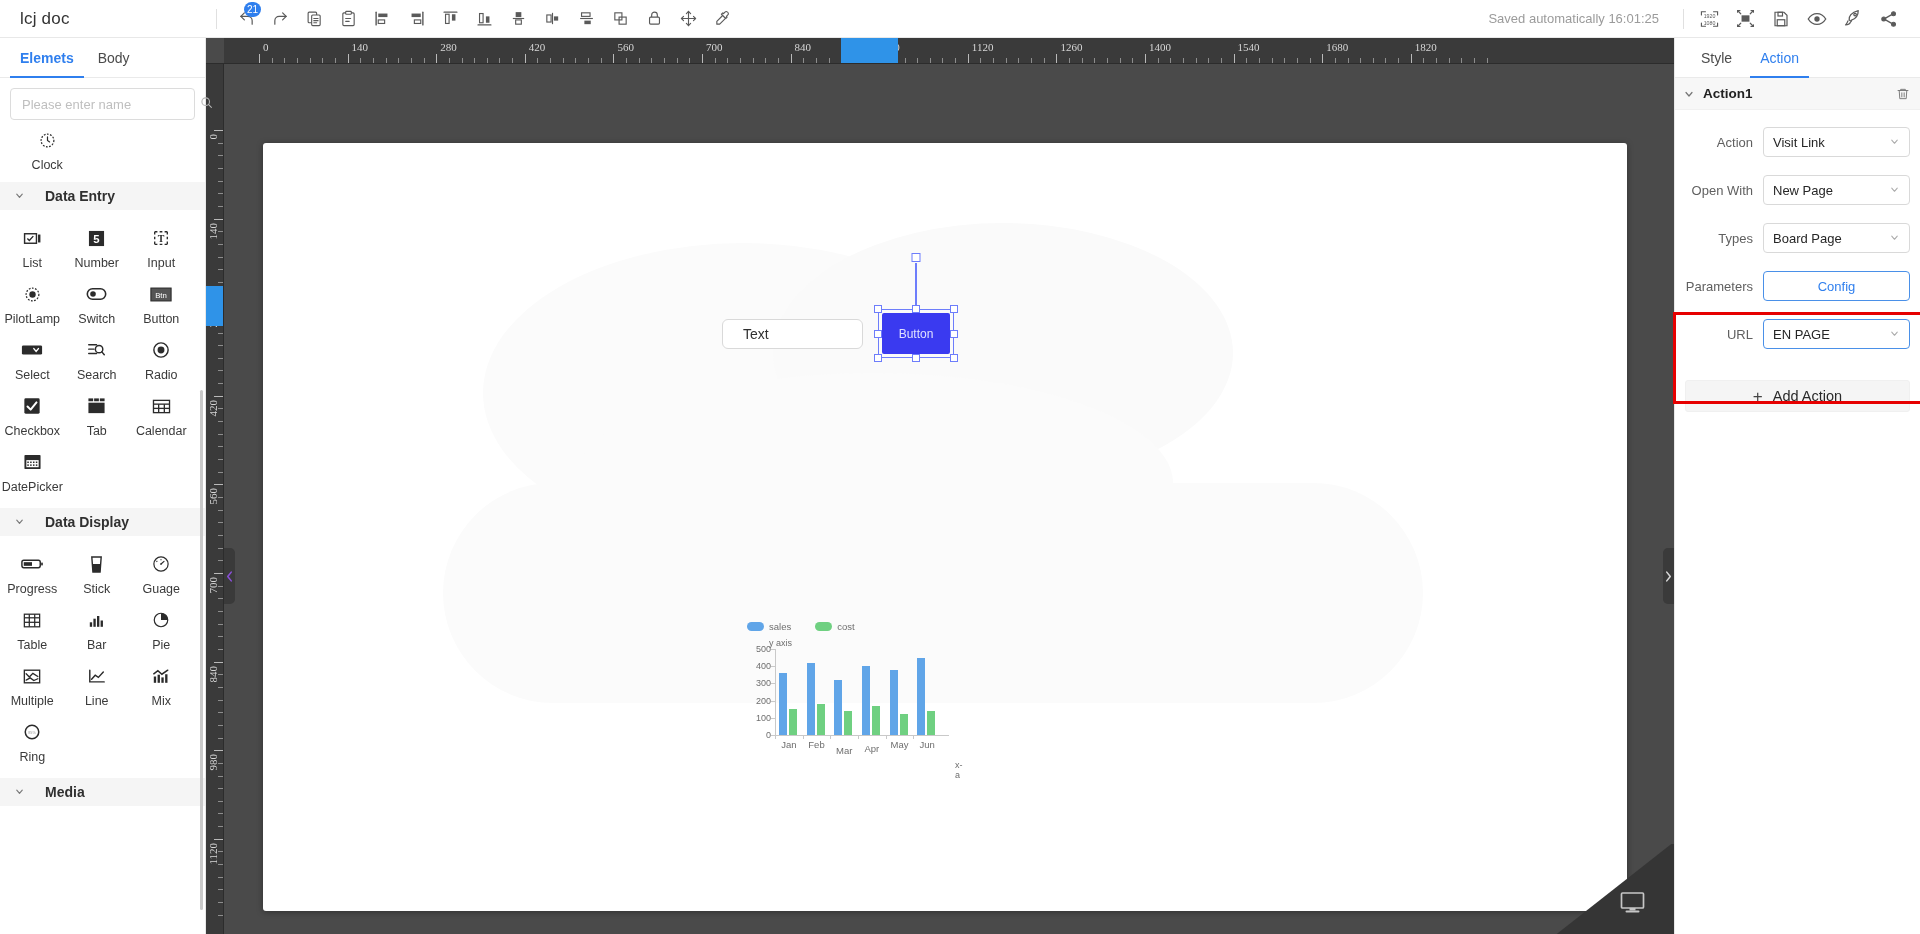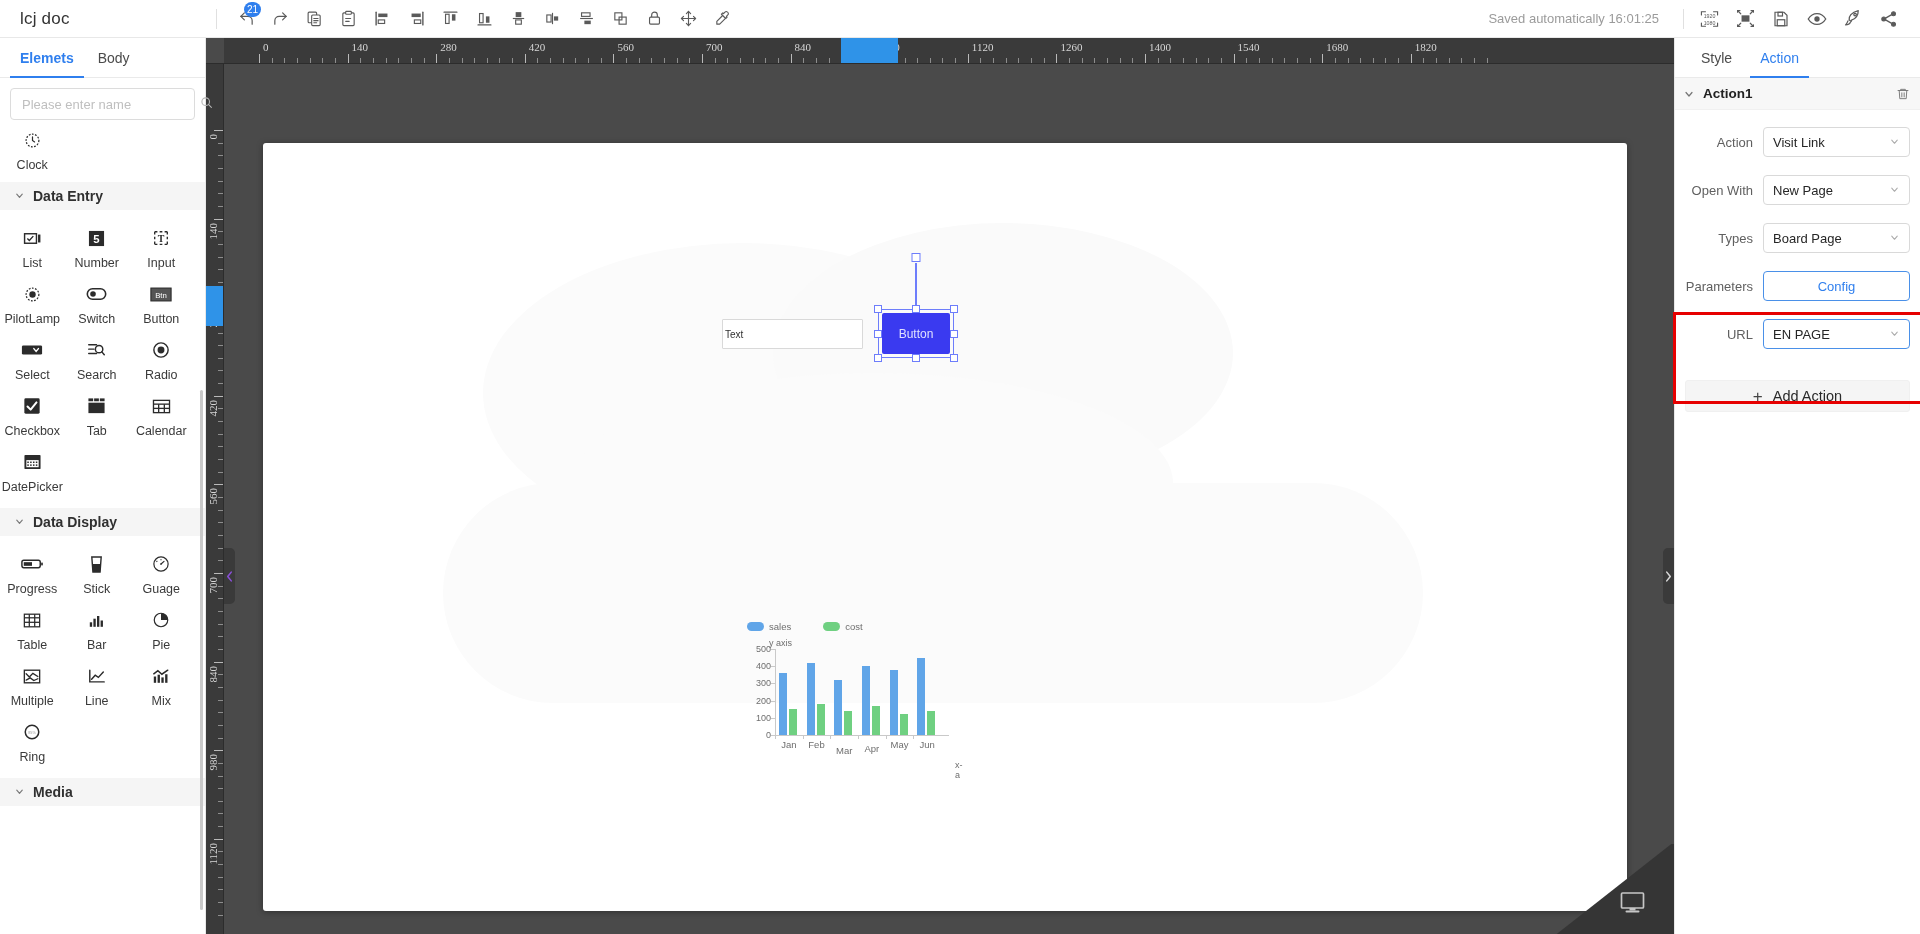--- a/index.html
+++ b/index.html
@@ -63,37 +63,37 @@
     border: none; outline: none; flex: 1; font-size: 13px; color: #333;
     font-family: "Liberation Sans", sans-serif; background: transparent;
   }
   .lp-search input::placeholder { color: #bfbfbf; }
   .lp-scroll {
     flex: 1; overflow: hidden; position: relative; padding-bottom: 6px;
   }
   .lp-inner { padding-top: 2px; }
   .grp-header {
     height: 28px; background: #f5f5f5; display: flex; align-items: center;
-    padding-left: 14px; gap: 8px; font-size: 14px; font-weight: 700; color: #303030;
+    padding-left: 14px; gap: 20px; font-size: 14px; font-weight: 700; color: #303030;
     cursor: pointer; margin-top: 4px;
   }
   .chev { color: #7b7b7b; display: inline-block; }
   .el-grid { display: flex; flex-wrap: wrap; padding: 10px 0 4px; }
   .el-item {
     width: 64.5px; display: flex; flex-direction: column; align-items: center;
     padding: 8px 0 6px; cursor: pointer; gap: 8px;
   }
   .el-ico { height: 20px; display: flex; align-items: center; justify-content: center; color: #2b2b2b; }
   .el-label { font-size: 12.5px; color: #3a3a3a; white-space: nowrap; }
   .lp-trackbar {
     position: absolute; right: 2px; top: 262px; width: 3px; height: 520px;
     background: #c9c9c9; border-radius: 2px;
   }
   
-  .partial-row { padding-top: 0px; }
+  .partial-row { padding-top: 0px; margin-left: 15px; }
 
   
   .center { flex: 1; position: relative; background: #4a4a4a; min-width: 0; overflow: hidden; }
   .ruler-h {
     position: absolute; left: 0; top: 0; height: 26px; right: 0; background: #3a3a3a;
     border-bottom: 1px solid #2c2c2c; overflow: hidden;
   }
   .ruler-h .corner {
     position: absolute; left: 0; top: 0; width: 18px; height: 26px; background: #4a4a4a; z-index: 3;
   }
@@ -141,22 +141,22 @@
   .collapse-handle {
     position: absolute; left: 0; top: 484px; width: 11px; height: 56px;
     background: #3a3a3a; border-radius: 0 5px 5px 0; z-index: 6;
     display: flex; align-items: center; justify-content: center; cursor: pointer;
     color: #8a4fd8; font-size: 11px;
   }
   .collapse-handle.right { left: auto; right: 0; border-radius: 5px 0 0 5px; color: #d6d6d6; }
 
   
   .w-text {
-    position: absolute; border: 1px solid #d9d9d9; background: #fff; border-radius: 1px;
-    display: flex; align-items: center; padding-left: 2px; font-size: 10px; color: #303030;
+    position: absolute; border: 1px solid #d9d9d9; background: #fff; border-radius: 6px;
+    display: flex; align-items: center; padding-left: 20px; font-size: 14px; color: #303030;
   }
   .w-button-wrap { position: absolute; }
   .w-button {
     position: absolute; inset: 0; background: #3a3af0; color: #dfe0ff; border-radius: 2px;
     display: flex; align-items: center; justify-content: center; font-size: 12px;
   }
   .sel-box { position: absolute; inset: -4px; border: 1.5px solid #6d7dfb; }
   .hdl {
     position: absolute; width: 8px; height: 8px; background: #fff; border: 1.5px solid #6d7dfb;
   }
@@ -164,21 +164,21 @@
     position: absolute; left: 50%; transform: translateX(-50%); top: -47px;
     width: 2px; height: 47px; background: #6d7dfb;
   }
   .rot-hdl {
     position: absolute; left: 50%; transform: translateX(-50%); top: -57px;
     width: 9px; height: 9px; background: #fff; border: 1.5px solid #6d7dfb;
   }
 
   
   .w-chart { position: absolute; font-size: 9px; color: #666; }
-  .legend { display: flex; gap: 32px; align-items: center; padding-left: 4px; }
+  .legend { display: flex; gap: 24px; align-items: center; padding-left: 4px; }
   .legend-item { display: flex; align-items: center; gap: 5px; font-size: 9.5px; color: #6e6e6e; }
   .legend-swatch { width: 17px; height: 9px; border-radius: 5px; }
   .chart-ylabel { font-size: 9px; color: #6e6e6e; margin: 6px 0 1px 26px; }
   .plot { position: relative; margin-left: 4px; }
   .axis-line { position: absolute; background: #c9c9c9; }
   .ytick-label {
     position: absolute; right: 0; font-size: 9px; color: #6e6e6e; transform: translateY(-50%);
     text-align: right; width: 26px;
   }
   .ytick-mark { position: absolute; width: 4px; height: 1px; background: #c9c9c9; }

